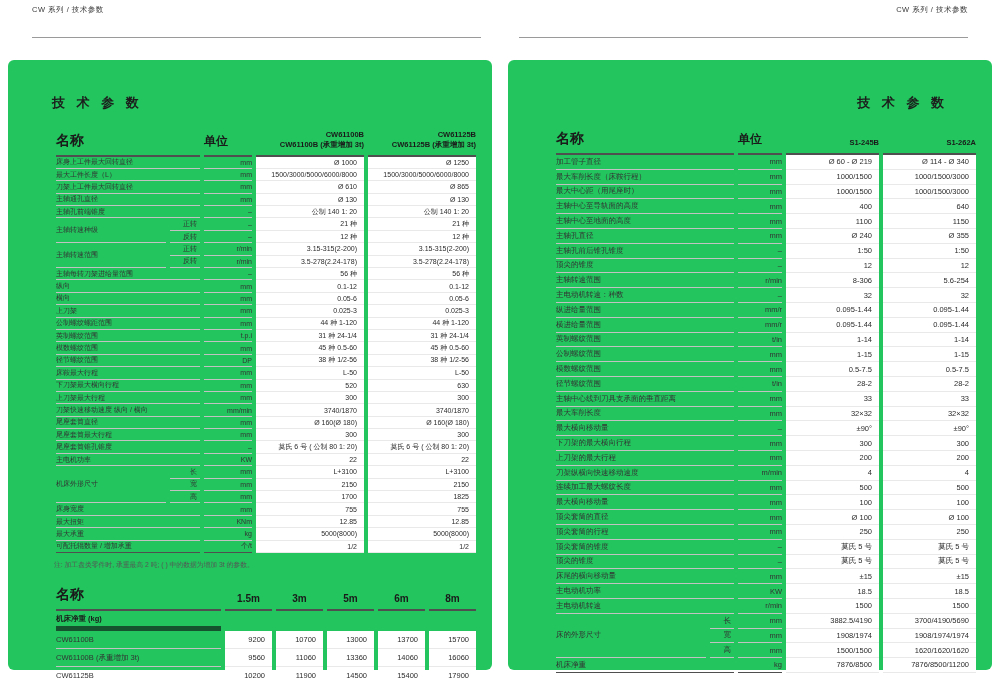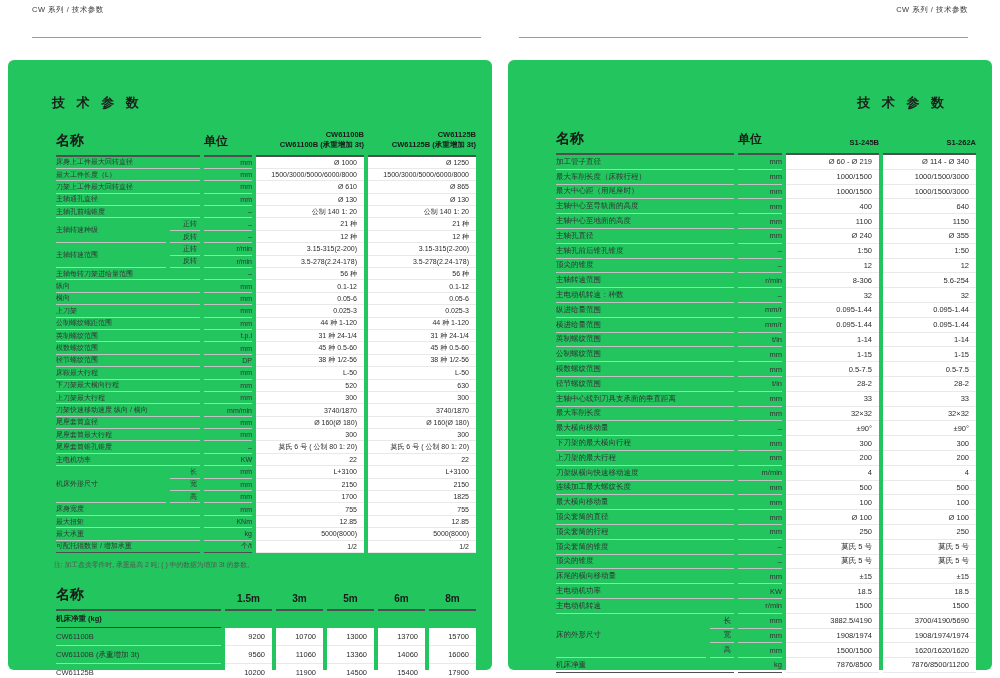--- a/index.html
+++ b/index.html
@@ -37,21 +37,21 @@
   td.c-sub{text-align:right;color:#333;border-bottom:1px solid #c2c2c2;padding-right:3px;}
   td.c-unit{text-align:right;color:#333;border-bottom:1px solid #c2c2c2;}
   td.c-val{text-align:right;background:#ffffff;color:#2b2b2b;border-bottom:1px solid #e9e9e9;padding-right:7px;}
   table.spec tr:last-child td.c-name,
   table.spec tr:last-child td.c-unit{border-bottom:1.5px solid #4f4f4f;}
 
   .note{margin:7px 2px 16px;font-size:6.8px;color:#555555;}
 
   .wt{font-size:7.5px;}
   .wt td{height:17px;}
-  td.c-section{font-weight:bold;color:#1a1a1a;border-bottom:1px solid #14532d;height:15px;margin-left:48px;}
+  td.c-section{font-weight:bold;color:#1a1a1a;border-bottom:5px solid #14532d;height:15px;margin-left:48px;}
   td.c-blank{background:transparent;}
   td.c-wname{text-align:left;color:#333;border-bottom:1px solid #c2c2c2;}
   .wt tr:last-child td.c-wname{border-bottom:1.5px solid #4f4f4f;}
 </style>
 </head>
 <body>
 
 <div class="sheet">
 
   <div class="pg-header left-h">CW 系列 / 技术参数</div>

